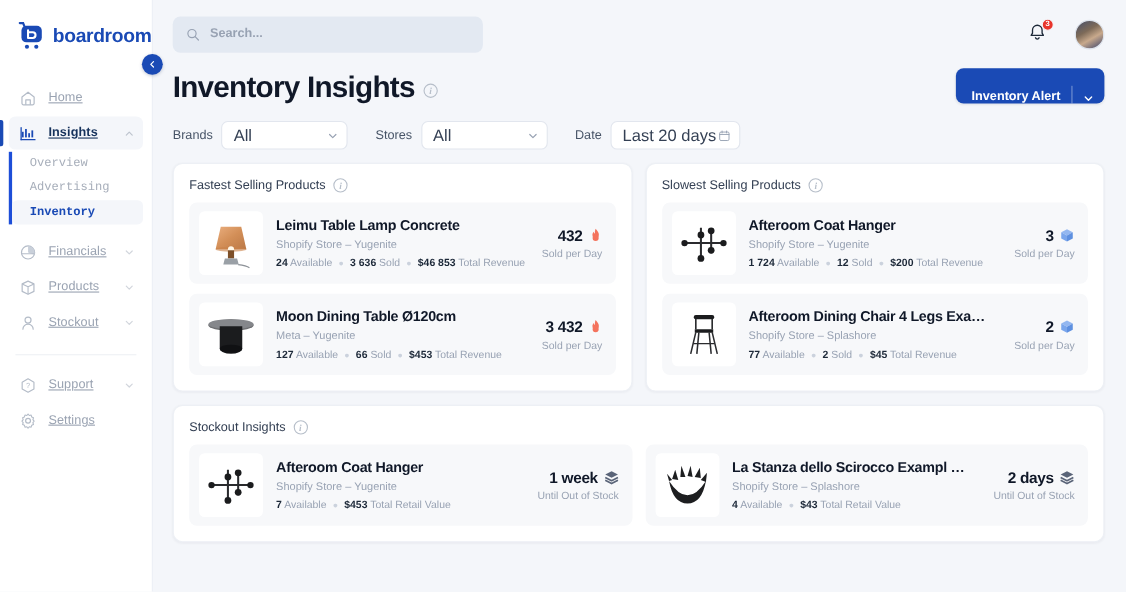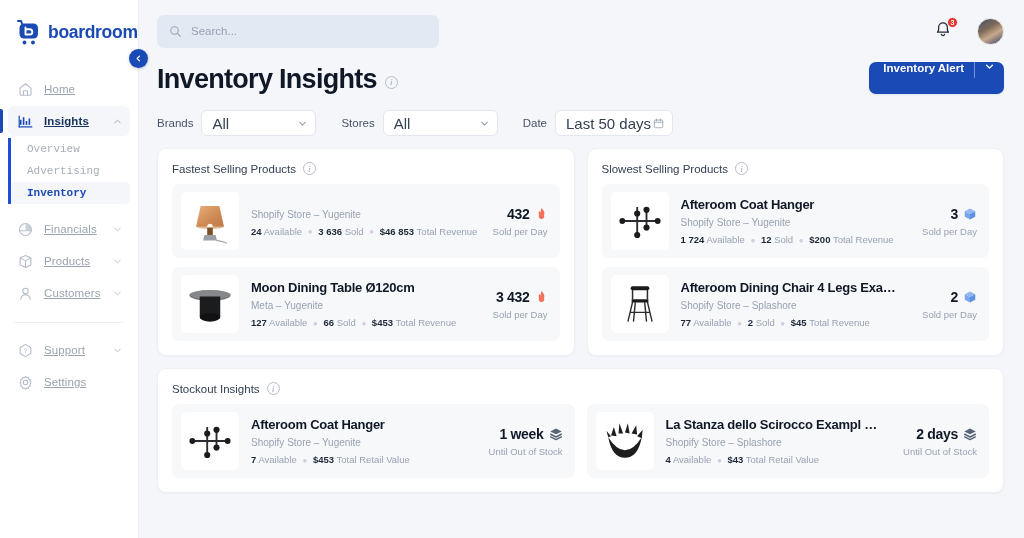--- a/index.html
+++ b/index.html
@@ -72,20 +72,21 @@
   .main { flex: 1; height: 538px; position: relative; overflow: hidden; background: #f4f6fa; }
   .topbar {
     height: 62px; display: flex; align-items: center;
     padding: 0 20px 0 18px; gap: 10px;
   }
   .search {
     width: 282px; height: 33px;
     background: #e3e9f2; border-radius: 7px;
     display: flex; align-items: center; gap: 9px; padding: 0 12px;
     cursor: text;
+    font-weight: bold;
   }
   .search .ph { font-size: 11.5px; color: #98a2b3; }
   .spacer { flex: 1; }
   .bell-wrap { position: relative; width: 22px; height: 22px; cursor: pointer; }
   .badge {
     position: absolute; top: -3px; right: -3px;
     min-width: 11px; height: 11px; border-radius: 6px;
     background: #e8342b; color: #fff;
     font-size: 7px; font-weight: 700;
     display: flex; align-items: center; justify-content: center;
@@ -107,21 +108,21 @@
   .info-ico {
     width: 13px; height: 13px; border-radius: 50%;
     border: 1.2px solid #b6bec9; color: #b6bec9;
     font-size: 8.5px; display: flex; align-items: center; justify-content: center;
     font-family: "Liberation Serif", serif; font-style: italic; font-weight: 700;
     cursor: pointer; margin-top: 5px;
   }
   .alert-btn {
     margin-left: auto; margin-top: 0;
     height: 32px; background: #1a4ab5; color: #fff;
-    border-radius: 7px; display: flex; align-items: flex-start;
+    border-radius: 7px; display: flex; align-items: flex-end;
     padding: 0 10px 0 14px; gap: 10px; cursor: pointer;
     box-shadow: 0 1px 2px rgba(16,24,40,.08);
   }
   .alert-btn .t { font-size: 11.5px; font-weight: 600; }
   .alert-btn .div { width: 1px; height: 16px; background: rgba(255,255,255,.4); }
 
   .filters { display: flex; align-items: center; gap: 8px; padding: 16px 20px 0 18px; }
   .f-label { font-size: 11.5px; color: #475467; }
   .f-select {
     height: 26px; min-width: 115px;
@@ -269,21 +270,21 @@
           </svg>
       </div>
 
       <div class="nav-item">
         <span class="ico">
           <svg viewBox="0 0 20 20" width="17" height="17">
               <circle cx="10" cy="7" r="3.2" stroke="#b4bcc8" stroke-width="1.3" fill="none"></circle>
               <path d="M4.5 16.8 a5.5 5.5 0 0 1 11 0" stroke="#b4bcc8" stroke-width="1.3" fill="none" stroke-linecap="round"></path>
             </svg>
         </span>
-        <span class="lbl">Customers</span>
+        <span class="lbl">Stockout</span>
         <svg class="chev" viewBox="0 0 10 10">
             <path d="M2 3.5 L5 6.5 L8 3.5" stroke="#9aa3b2" stroke-width="1.2" fill="none" stroke-linecap="round" stroke-linejoin="round"></path>
           </svg>
       </div>
 
       <div class="nav-sep"></div>
 
       <div class="nav-item">
         <span class="ico">
           <svg viewBox="0 0 20 20" width="17" height="17">
@@ -356,21 +357,21 @@
       <span class="f-label">Stores</span>
       <div class="f-select">
         <span class="v">All</span>
         <svg viewBox="0 0 10 10" width="9" height="9">
             <path d="M1.8 3.6 L5 6.8 L8.2 3.6" stroke="#98a2b3" stroke-width="1.2" fill="none" stroke-linecap="round" stroke-linejoin="round"></path>
           </svg>
       </div>
       <span class="gap"></span>
       <span class="f-label">Date</span>
       <div class="f-select date">
-        <span class="v">Last 50 days</span>
+        <span class="v">Last 20 days</span>
         <svg viewBox="0 0 14 14" width="11" height="11">
             <rect x="1.6" y="2.6" width="10.8" height="9.8" rx="1.5" stroke="#98a2b3" stroke-width="1.1" fill="none"></rect>
             <path d="M1.6 5.4 h10.8 M4.4 1.4 v2.2 M9.6 1.4 v2.2" stroke="#98a2b3" stroke-width="1.1" stroke-linecap="round"></path>
           </svg>
       </div>
     </div>
 
     <div class="cards">
 
       <div class="card">
@@ -391,20 +392,21 @@
                 </defs>
               <path d="M19 13 h20 l5 22 H14 Z" fill="url(#lampg)" opacity="0.92"></path>
               <ellipse cx="29" cy="35" rx="15" ry="2.4" fill="#c9824a" opacity="0.6"></ellipse>
               <circle cx="29" cy="35" r="3" fill="#fff7e8"></circle>
               <rect x="26" y="36" width="6" height="8" fill="#7d4f28"></rect>
               <path d="M23 44 h12 l1.5 6 h-15 Z" fill="#9aa0a6"></path>
               <path d="M36 50 q8 1 11 3" stroke="#8d9298" stroke-width="1.2" fill="none"></path>
             </svg>
           </div>
           <div class="rinfo">
+            <div class="pname">Leimu Table Lamp Concrete</div>
             <div class="pstore">Shopify Store – Yugenite</div>
             <div class="pmeta">
               <b>24</b> <span>Available</span>
               <span class="dot">●</span>
               <b>3 636</b> <span>Sold</span>
               <span class="dot">●</span>
               <b>$46 853</b> <span>Total Revenue</span>
             </div>
           </div>
           <div class="rstat">

